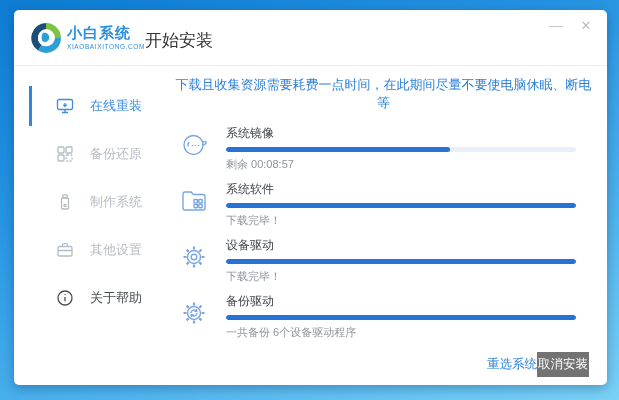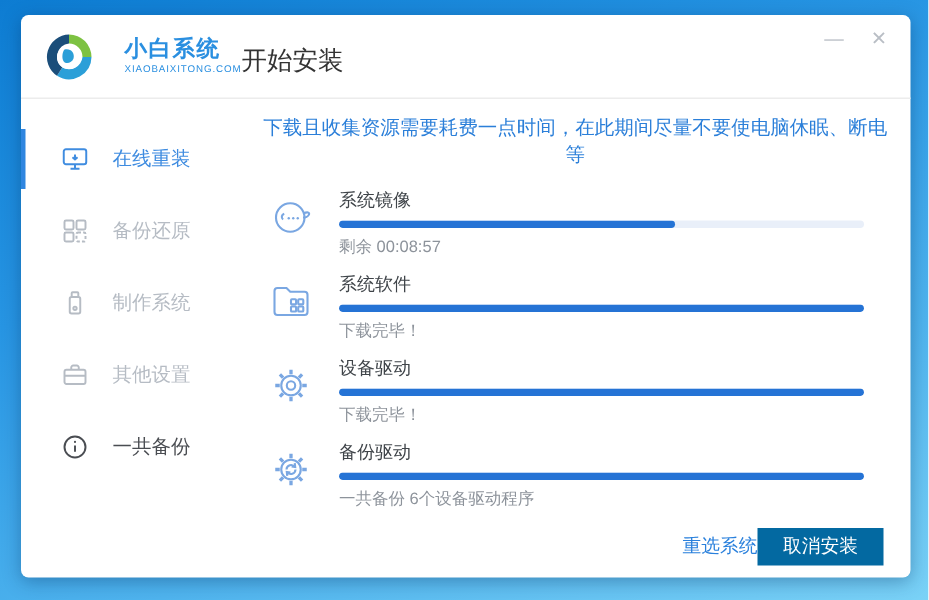--- a/index.html
+++ b/index.html
@@ -13,30 +13,30 @@
     background:#fff; border-radius:5px;
     box-shadow:0 3px 12px rgba(0,40,90,.35);
   }
   
   .win-controls { position:absolute; top:6px; right:12px; display:flex; gap:12px; z-index:5; }
   .win-btn { width:18px; height:18px; display:flex; align-items:center; justify-content:center;
     color:#b9bec5; font-size:13px; cursor:default; line-height:1; }
   
   .header { position:absolute; top:0; left:0; right:0; height:56px;
     border-bottom:1px solid #ececec; display:flex; align-items:center; padding-left:16px; }
-  .logo { display:flex; align-items:center; gap:21px; }
+  .logo { display:flex; align-items:center; gap:5px; }
   .logo-mark { width:32px; height:32px; }
   .brand-block { display:flex; flex-direction:column; line-height:1.1; }
   .brand-name { font-size:15px; font-weight:bold; color:#2a8fe0; letter-spacing:1px; }
   .brand-domain { font-size:6.5px; color:#2a8fe0; letter-spacing:.6px; margin-top:2px; }
   .page-title { font-size:17px; color:#333; margin-top:6px; }
   
   .sidebar { position:absolute; top:56px; left:0; width:146px; bottom:0; padding-top:16px; }
   .side-item { position:relative; height:48px; display:flex; align-items:center;
-    padding-left:27px; gap:16px; font-size:13px; color:#b6bcc4; cursor:default; }
+    padding-left:27px; gap:16px; font-size:13px; color:#b6bcc4; cursor:default;margin-left:15px; }
   .side-item .side-icon { width:18px; height:18px; display:inline-flex; }
   .side-item .side-icon svg { width:18px; height:18px; }
   .side-item.active { color:#3f8ce0; }
   .side-item.active::before { content:""; position:absolute; left:0; top:4px; bottom:4px;
     width:3px; background:#2f86e0; }
   .side-item:last-child { color:#4a4d52; }
   
   .content { position:absolute; left:146px; top:56px; right:0; bottom:0; }
   .notice { margin-top:10px; text-align:center; font-size:13px; color:#2b7fd9; padding:0 10px; }
   .tasks { margin-top:13px; }
@@ -45,21 +45,21 @@
   .task-icon svg { width:30px; height:30px; }
   .task-body { flex:1; margin-left:17px; }
   .task-label { font-size:12px; color:#3f4449; margin-bottom:5px; }
   .task-bar { height:5px; background:#e9eff9; border-radius:3px; overflow:hidden; }
   .task-fill { height:100%; background:#2573d5; border-radius:3px; }
   .task-meta { display:flex; justify-content:space-between; font-size:11px; color:#8d939b; margin-top:5px; min-height:13px; }
   
   .footer { position:absolute; right:18px; bottom:8px; display:flex; align-items:center; }
   .link-btn { font-size:12.5px; color:#2a80dc; cursor:pointer; background:none; border:none;
     font-family:inherit; }
-  .primary-btn { height:25px; padding:0 17px; background:#0369a1; color:#fff; border:none;
+  .primary-btn { height:25px; padding:0 1px; background:#737373; color:#fff; border:none;
     font-size:12.5px; font-family:inherit; cursor:pointer; }
 </style>
 </head>
 <body>
 
 <div class="desktop">
   <div class="window">
 
     <div class="win-controls">
       <div class="win-btn">—</div>
@@ -130,21 +130,21 @@
   </div>
 
   <div class="side-item">
     <span class="side-icon">
             <svg viewBox="0 0 18 18" fill="none" stroke="currentColor" stroke-width="1.3">
               <circle cx="9" cy="9" r="7"></circle>
               <path d="M9 8 v4.2"></path>
               <circle cx="9" cy="5.6" r="0.7" fill="currentColor" stroke="none"></circle>
             </svg>
           </span>
-    <span class="side-label">一共备份</span>
+    <span class="side-label">关于帮助</span>
   </div>
 </div>
 
     <div class="content">
       <div class="notice">下载且收集资源需要耗费一点时间，在此期间尽量不要使电脑休眠、断电等</div>
       <div class="tasks" id="tasks">
   <div class="task-row">
     <span class="task-icon"><svg viewBox="0 0 30 30" fill="none" stroke="currentColor" stroke-width="1.4">
                 <circle cx="14.5" cy="15" r="9.5"></circle>
                 <path d="M23 12.5 c3-1.5 4.5-1 4 .5 c-.4 1.2-2.5 2-4 2"></path>

